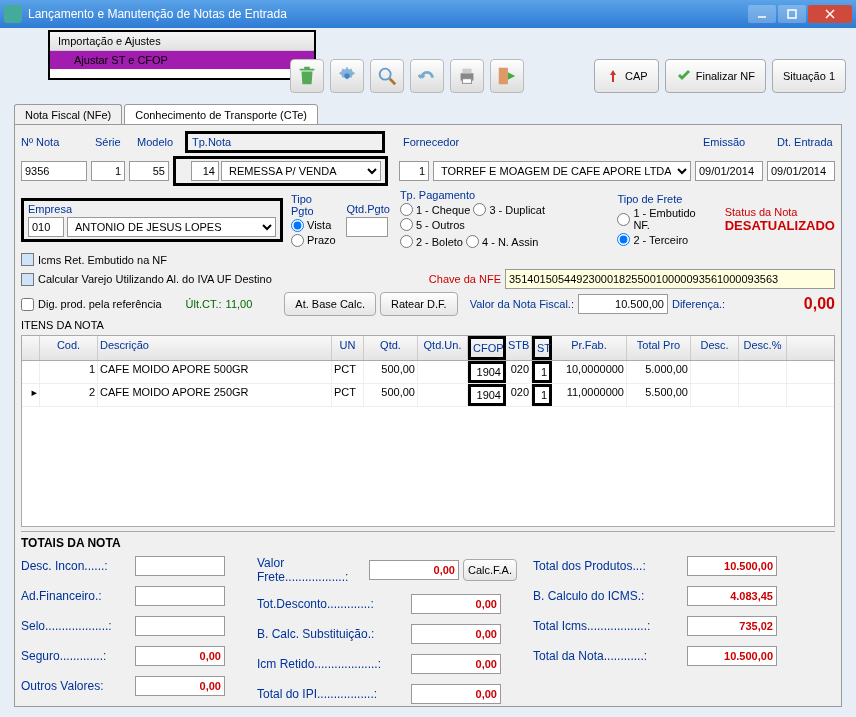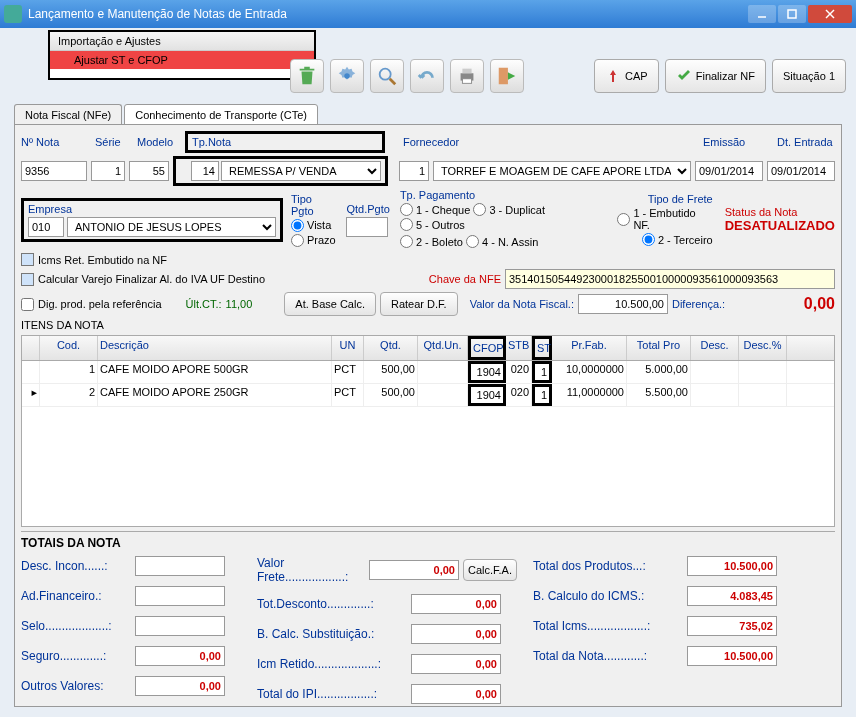--- a/index.html
+++ b/index.html
@@ -9,21 +9,21 @@
 .titlebar .icon { width: 18px; height: 18px; background: #4a9; border-radius: 3px; margin-right: 6px; }
 .titlebar .title { flex: 1; font-size: 12px; }
 .titlebar .winbtns { display: flex; gap: 2px; }
 .winbtn { width: 28px; height: 18px; background: rgba(255,255,255,.25); border-radius: 2px; display:flex; align-items:center; justify-content:center; cursor:pointer; }
 .winbtn.close { width: 44px; background: #d04a3c; }
 .winbtn svg { width:10px; height:10px; }
 
 .menubar { height: 50px; border: 2px solid #000; width: 268px; background: #fff; position: relative; }
 .menubar-item { padding: 3px 8px; background: linear-gradient(#f5f5f5,#e2e2e2); border-bottom:1px solid #ccc; }
 .submenu-item { padding: 3px 24px; background: #fff; color:#000;}
-.submenu-item:hover, .submenu-item.hov { background: #ef4444; }
+.submenu-item:hover, .submenu-item.hov { background: #a21caf; }
 
 .toolbar { position:absolute; top: 54px; left: 10px; right: 10px; height: 44px; display:flex; align-items:center; gap:6px; }
 .toolbtn { width:34px; height:34px; background:linear-gradient(#fefefe,#ddd); border:1px solid #bbb; border-radius:4px; display:flex; align-items:center; justify-content:center; cursor:pointer; }
 .toolbtn svg { width:22px; height:22px; }
 .bigbtn { height:34px; padding:0 10px; background:linear-gradient(#fefefe,#e5e5e5); border:1px solid #aaa; border-radius:4px; display:flex; align-items:center; gap:4px; cursor:pointer; }
 
 .tabs { position:absolute; top: 104px; left:14px; display:flex; }
 .tab { padding:4px 10px; border:1px solid #999; background:#fff; border-top-left-radius:3px; border-top-right-radius:3px; margin-right:2px; cursor:pointer; }
 .tab.active { background:#f0f0f0; border-bottom:1px solid #f0f0f0; }
 
@@ -215,21 +215,21 @@
           </label></div>
       <div><label class="radio">
             <input type="radio" style="">
             <span>2 - Boleto</span>
           </label>
       <label class="radio">
             <input type="radio" style="">
             <span>4 - N. Assin</span>
           </label></div>
     </div>
-    <div style="display:flex;flex-direction:column;gap:2px;margin-left:6px;align-items:flex-end;">
+    <div style="display:flex;flex-direction:column;gap:2px;margin-left:6px;">
       <span class="lbl">Tipo de Frete</span>
       <label class="radio">
           <input type="radio" style="">
           <span>1 - Embutido NF.</span>
         </label>
       <label class="radio">
           <input type="radio" checked="" style="">
           <span>2 - Terceiro</span>
         </label>
     </div>
@@ -241,21 +241,21 @@
 
   <div class="row">
     <label class="chk">
         <span class="chk-sq"></span>
         <span>Icms Ret. Embutido na NF</span>
       </label>
   </div>
   <div class="row">
     <label class="chk">
         <span class="chk-sq"></span>
-        <span>Calcular Varejo Finalizar Al. do IVA UF Destino</span>
+        <span>Calcular Varejo Utilizando Al. do IVA UF Destino</span>
       </label>
     <div style="flex:1"></div>
     <span class="lbl" style="color:#c00">Chave da NFE</span>
     <input class="inp" style="width: 330px; background: rgb(255, 255, 224);" value="35140150544923000182550010000093561000093563">
   </div>
 
   <div class="row" style="">
     <label class="chk">
         <input type="checkbox" style="">
         <span>Dig. prod. pela referência</span>

